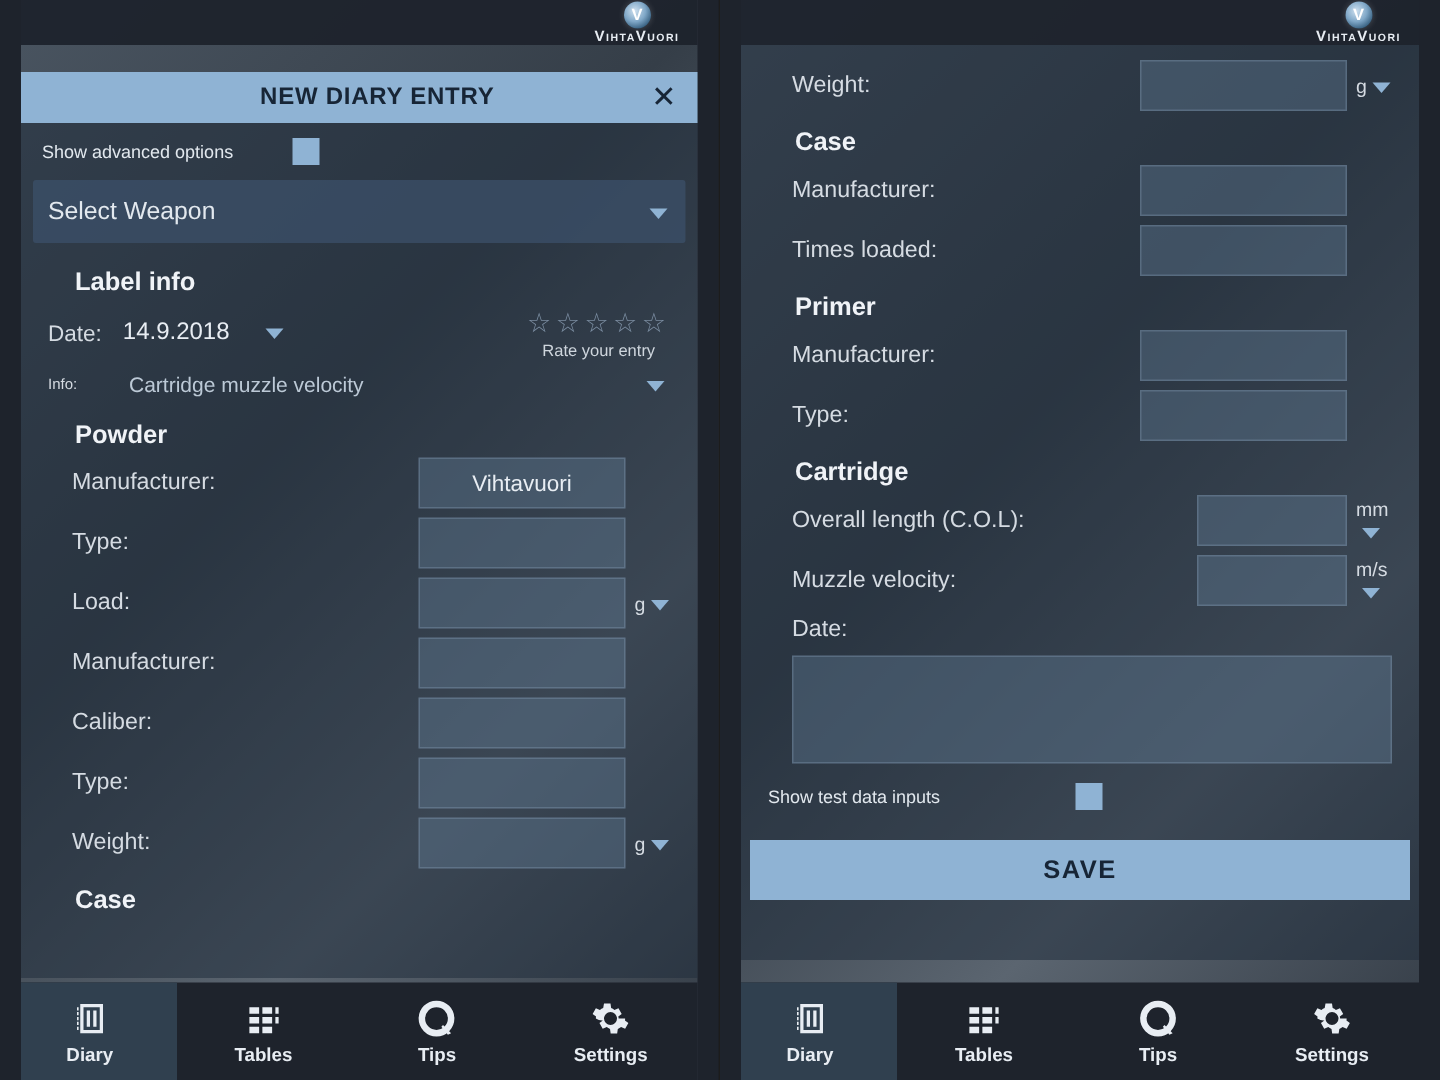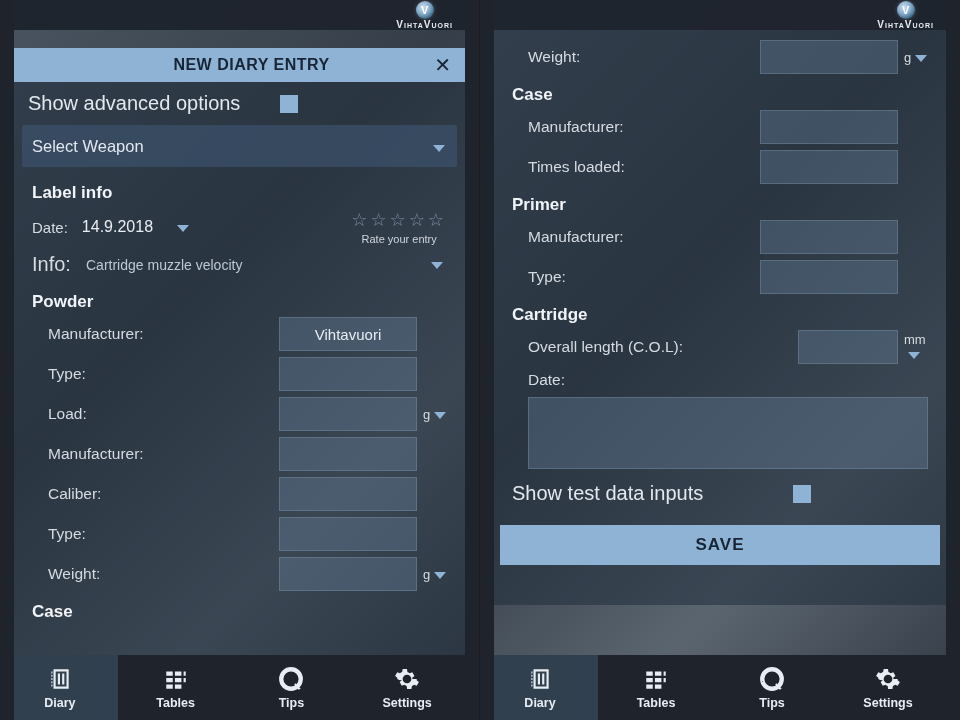--- a/index.html
+++ b/index.html
@@ -55,52 +55,52 @@
     display: flex; align-items: center; justify-content: center;
     position: relative;
     padding-left: 24px;
   }
   .modal-title { color: #172536; font-weight: 700; letter-spacing: 0.5px; font-size: 16px; }
   .modal-close {
     position: absolute; right: 8px; top: 50%; transform: translateY(-50%);
     color: #172536; font-size: 20px; cursor: pointer; padding: 4px 6px;
   }
 
-  .adv-row { display: flex; align-items: center; padding: 10px 14px 10px 14px; color: #e2e8ee; font-size: 20px; }
+  .adv-row { display: flex; align-items: center; padding: 10px 14px 10px 14px; color: #e2e8ee; font-size: 12px; }
   .adv-row .chk {
     margin-left: 40px; width: 18px; height: 18px; background: #8fb3d4;
   }
   .pane-right .adv-row .chk { margin-left: 90px; }
 
   .select-row {
     margin: 0 8px 8px 8px;
     background: rgba(60,80,105,0.75);
     border-radius: 2px;
     height: 42px; display: flex; align-items: center; padding: 0 10px;
     color: #e2e8ee; font-size: 16.5px; position: relative; cursor: pointer;
   }
   .select-row .chev { position: absolute; right: 12px; color: #8fb3d4; }
 
   .section-head {
-    color: #f0f3f7; font-weight: 600; font-size: 17px; padding: 8px 18px 2px 18px;
+    color: #f0f3f7; font-weight: 600; font-size: 17px; padding: 8px 18px 2px 18px; margin-left: 18px;
   }
   .date-rate-row {
     display: flex; align-items: center; padding: 4px 18px 0 18px; gap: 14px;
   }
   .date-lbl { color: #d5dbe2; font-size: 15px; }
   .date-val-wrap { display: flex; align-items: center; gap: 24px; color: #e8edf3; font-size: 16px; cursor: pointer; }
 
   .stars-wrap { margin-left: auto; text-align: center; }
   .stars { color: #7a8ca0; font-size: 18px; letter-spacing: 3px; cursor: pointer; }
   .stars-sub { color: #cfd6dd; font-size: 11px; margin-top: 2px; }
 
   .info-row {
     display: flex; align-items: center; padding: 8px 18px 8px 18px; gap: 14px; position: relative;
   }
-  .info-lbl { color: #d5dbe2; font-size: 20px; width: 40px; }
+  .info-lbl { color: #d5dbe2; font-size: 10px; width: 40px; }
   .info-sel { color: #bcc9d6; font-size: 14px; flex: 1; cursor: pointer; }
   .info-chev { color: #8fb3d4; position: absolute; right: 22px; font-size: 13px; }
 
   .field-row {
     display: flex; align-items: center; padding: 3px 18px 3px 34px;
   }
   .field-lbl { color: #d5dbe2; font-size: 15.5px; flex: 1; }
   .field-input {
     width: 138px; height: 34px;
     background: rgba(100,130,155,0.38);
@@ -315,20 +315,27 @@
       </div>
 
       <div class="section-head">Cartridge</div>
       <div class="field-row wide-row">
         <span class="field-lbl">Overall length (C.O.L):</span>
         <span class="field-input"></span>
         <span class="field-unit">
           <span>mm</span><span class="unit-chev chev-down"></span>
         </span>
       </div>
+      <div class="field-row wide-row">
+        <span class="field-lbl">Muzzle velocity:</span>
+        <span class="field-input"></span>
+        <span class="field-unit">
+          <span>m/s</span><span class="unit-chev chev-down"></span>
+        </span>
+      </div>
       <div class="notes-row">
         <div class="notes-lbl">Date:</div>
         <div class="notes-input"></div>
       </div>
 
       <div class="adv-row" style="padding-left:18px">
         <span>Show test data inputs</span>
         <span class="chk"></span>
       </div>
 

